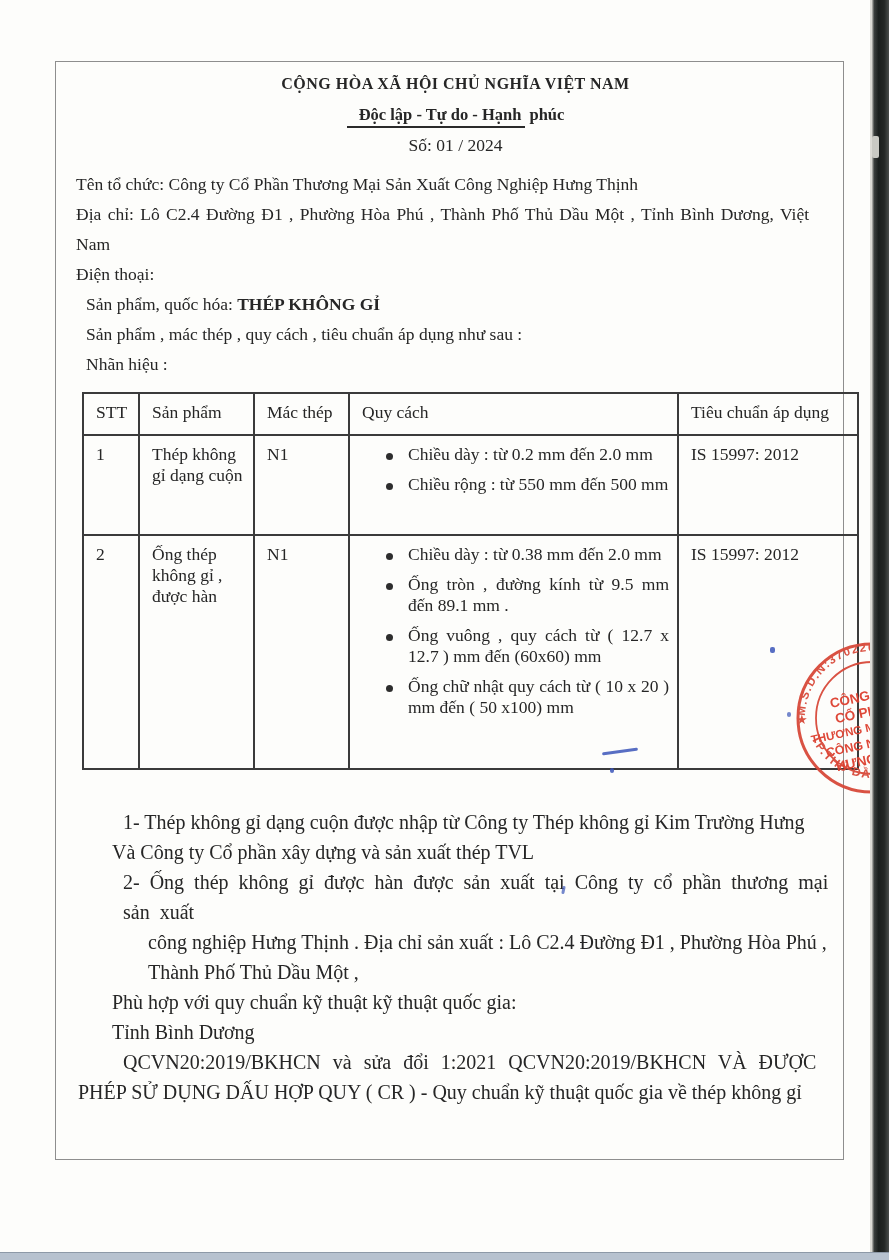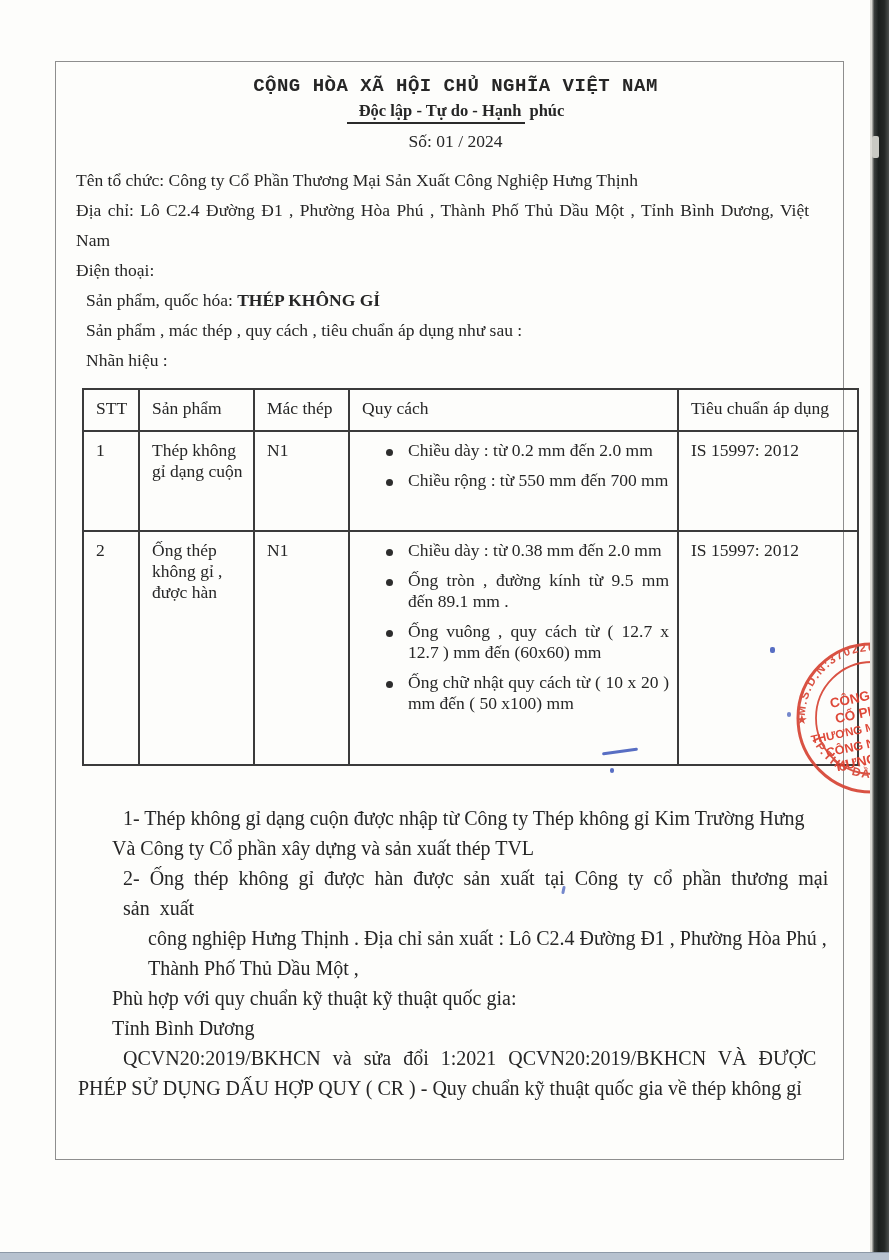--- a/index.html
+++ b/index.html
@@ -20,22 +20,22 @@
     background:#b7c2cf;border-top:1px solid #8d99a7;
   }
   
   .doc{
     position:absolute;left:55px;top:61px;width:789px;height:1099px;
     border:1px solid #8e8e8e;box-sizing:border-box;
     padding:13px 8px 0 20px;z-index:1;
   }
   
   .hdr{text-align:center;}
-  .national-title{font-size:19px;font-weight:bold;letter-spacing:.5px;font-family:Liberation Mono, monospace;}
-  .motto{font-size:16.5px;font-weight:bold;margin-top:4px;text-align:center;}
+  .national-title{font-size:16px;font-weight:bold;letter-spacing:.5px;}
+  .motto{font-size:16.5px;font-weight:bold;margin-top:12px;text-align:center;}
   .motto .u{border-bottom:2px solid #2a2a2a;padding:0 4px 2px 12px;}
   .doc-title{font-size:22px;font-weight:bold;letter-spacing:.5px;margin-top:33px;}
   .doc-number{font-size:17.5px;margin-top:10px;}
   
   .info{margin-top:13px;font-size:17.5px;line-height:30px;}
   .info p{margin:0;}
   .indented{padding-left:10px;}
   .spread{word-spacing:2px;}
   .bold{font-weight:bold;}
   
@@ -119,21 +119,21 @@
       <th>Quy cách</th>
       <th>Tiêu chuẩn áp dụng</th>
     </tr>
     <tr class="r1">
       <td class="c">1</td>
       <td class="justify">Thép không gỉ dạng cuộn</td>
       <td class="c">N1</td>
       <td>
         <ul class="bullets">
           <li>Chiều dày : từ 0.2 mm đến 2.0 mm</li>
-          <li>Chiều rộng : từ 550 mm đến 700 mm</li>
+          <li>Chiều rộng : từ 550 mm đến 500 mm</li>
         </ul>
       </td>
       <td>IS 15997: 2012</td>
     </tr>
     <tr class="r2">
       <td class="c">2</td>
       <td class="justify">Ống thép không gỉ , được hàn</td>
       <td class="c">N1</td>
       <td>
         <ul class="bullets">

